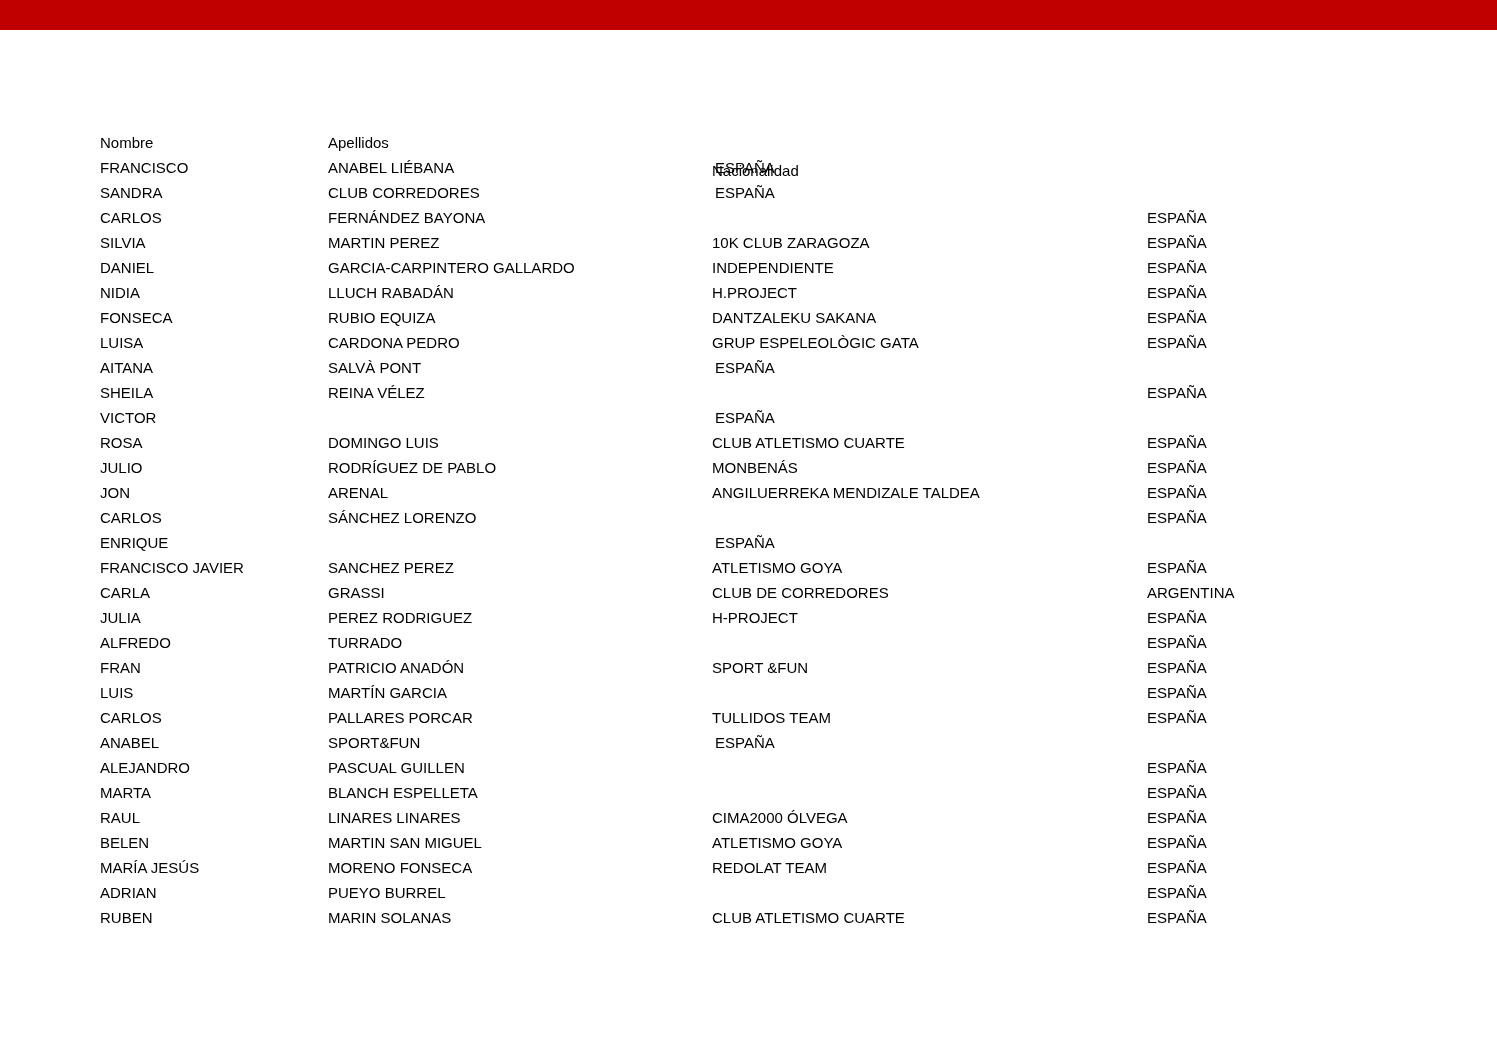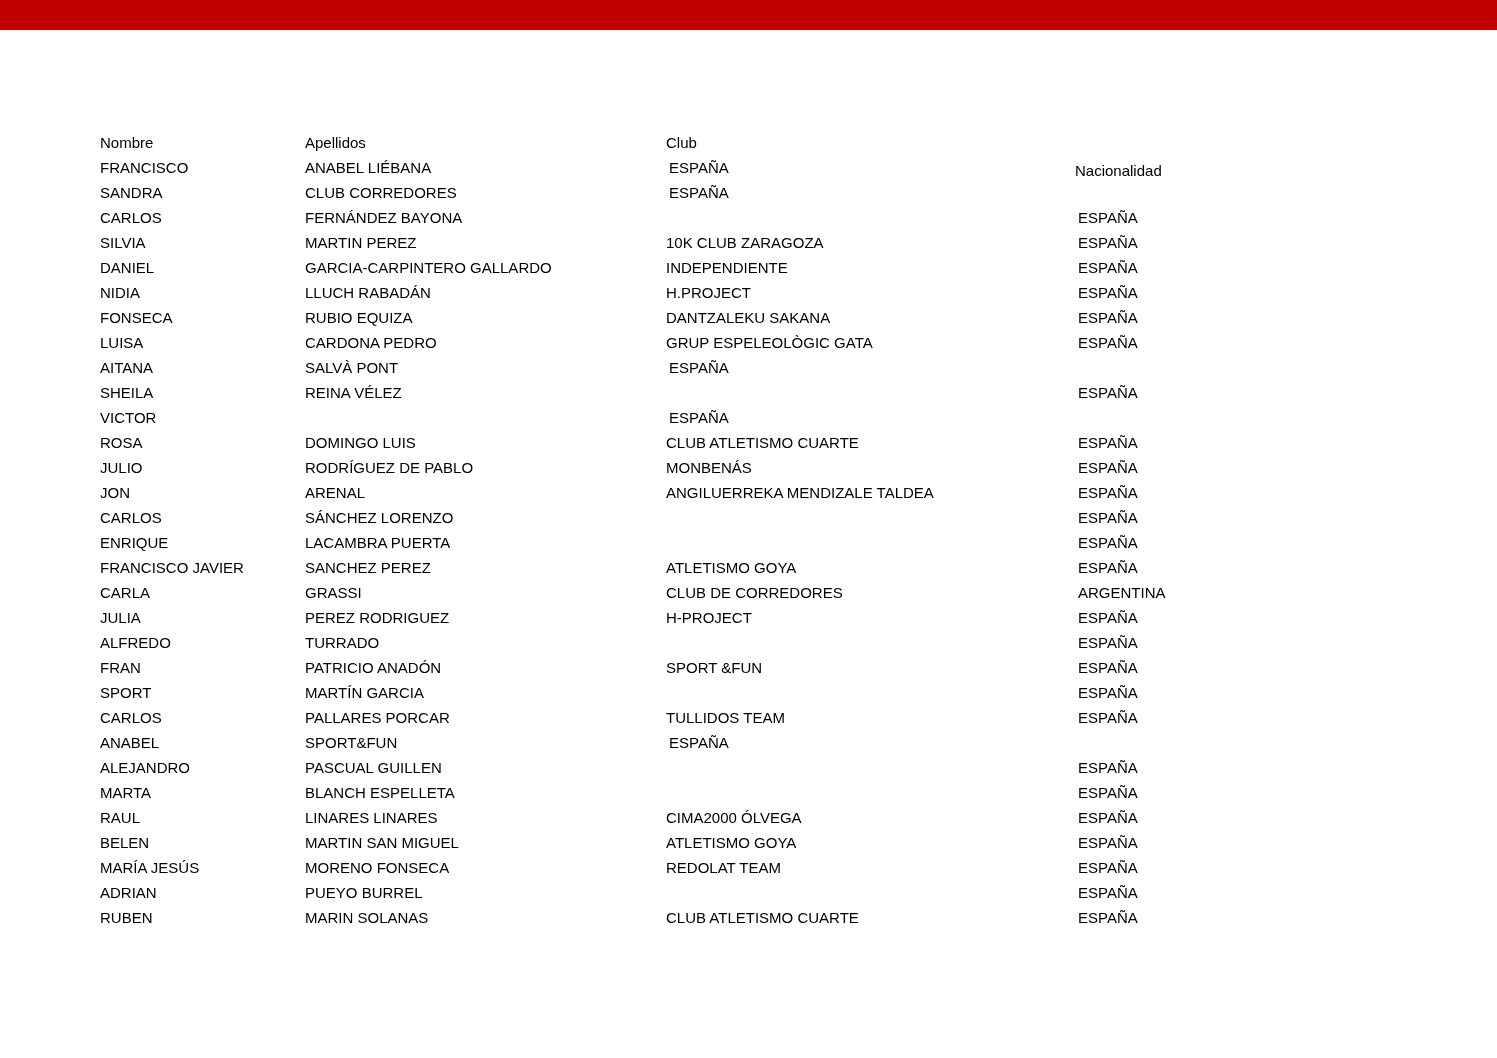--- a/index.html
+++ b/index.html
@@ -28,20 +28,21 @@
     top: 130px;
     width: 1380px;
   }
   .row {
     display: grid;
     grid-template-columns: 205px 361px 409px 220px;
     height: 25px;
     line-height: 25px;
     font-size: 15px;
     white-space: nowrap;
+    gap: 23px;
   }
   .row span {
     overflow: visible;
   }
   .cell-nat {
     padding-left: 3px;
   }
   .header .cell-nat {
     padding-left: 0;
     margin-top: 28px;
@@ -51,21 +52,20 @@
 <body style="background: rgb(255, 255, 255); color: rgb(0, 0, 0);">
 
 <div>
 
   <div class="top-bar" style="background: rgb(192, 0, 0);"></div>
 
   <div class="table">
     <div class="row header">
       <span class="cell-nombre">Nombre</span>
       <span class="cell-apellidos">Apellidos</span>
-      <span class="cell-club">Club</span>
       <span class="cell-nat">Nacionalidad</span>
     </div>
     <div id="rows">
         <div class="row">
           <span class="cell-nombre">FRANCISCO</span>
           <span class="cell-apellidos">ANABEL LIÉBANA</span>
           <span class="cell-nat">ESPAÑA</span>
         </div>
         <div class="row">
           <span class="cell-nombre">SANDRA</span>
@@ -143,21 +143,20 @@
           <span class="cell-nat">ESPAÑA</span>
         </div>
         <div class="row">
           <span class="cell-nombre">CARLOS</span>
           <span class="cell-apellidos">SÁNCHEZ LORENZO</span>
           <span class="cell-club"></span>
           <span class="cell-nat">ESPAÑA</span>
         </div>
         <div class="row">
           <span class="cell-nombre">ENRIQUE</span>
-          <span class="cell-apellidos">LACAMBRA PUERTA</span>
           <span class="cell-club"></span>
           <span class="cell-nat">ESPAÑA</span>
         </div>
         <div class="row">
           <span class="cell-nombre">FRANCISCO JAVIER</span>
           <span class="cell-apellidos">SANCHEZ PEREZ</span>
           <span class="cell-club">ATLETISMO GOYA</span>
           <span class="cell-nat">ESPAÑA</span>
         </div>
         <div class="row">
@@ -178,21 +177,21 @@
           <span class="cell-club"></span>
           <span class="cell-nat">ESPAÑA</span>
         </div>
         <div class="row">
           <span class="cell-nombre">FRAN</span>
           <span class="cell-apellidos">PATRICIO ANADÓN</span>
           <span class="cell-club">SPORT &amp;FUN</span>
           <span class="cell-nat">ESPAÑA</span>
         </div>
         <div class="row">
-          <span class="cell-nombre">SPORT</span>
+          <span class="cell-nombre">LUIS</span>
           <span class="cell-apellidos">MARTÍN GARCIA</span>
           <span class="cell-club"></span>
           <span class="cell-nat">ESPAÑA</span>
         </div>
         <div class="row">
           <span class="cell-nombre">CARLOS</span>
           <span class="cell-apellidos">PALLARES PORCAR</span>
           <span class="cell-club">TULLIDOS TEAM</span>
           <span class="cell-nat">ESPAÑA</span>
         </div>

